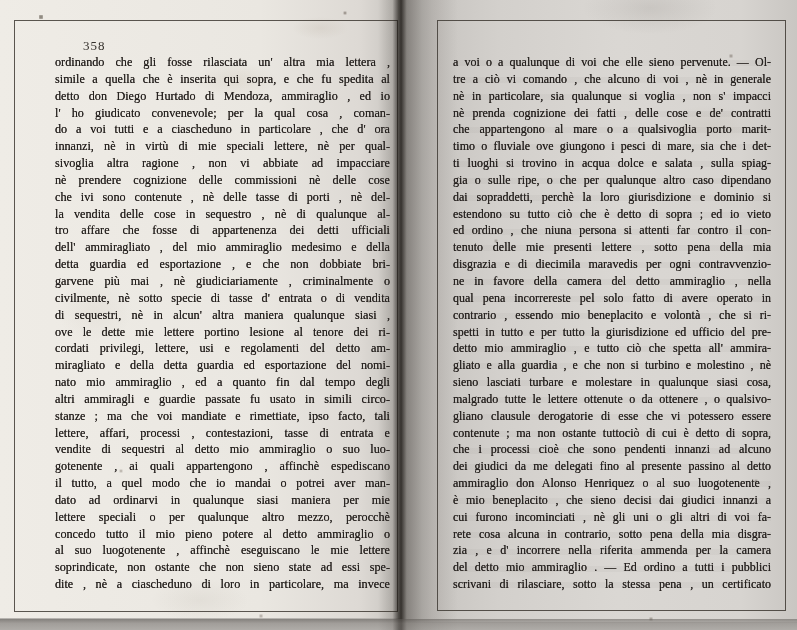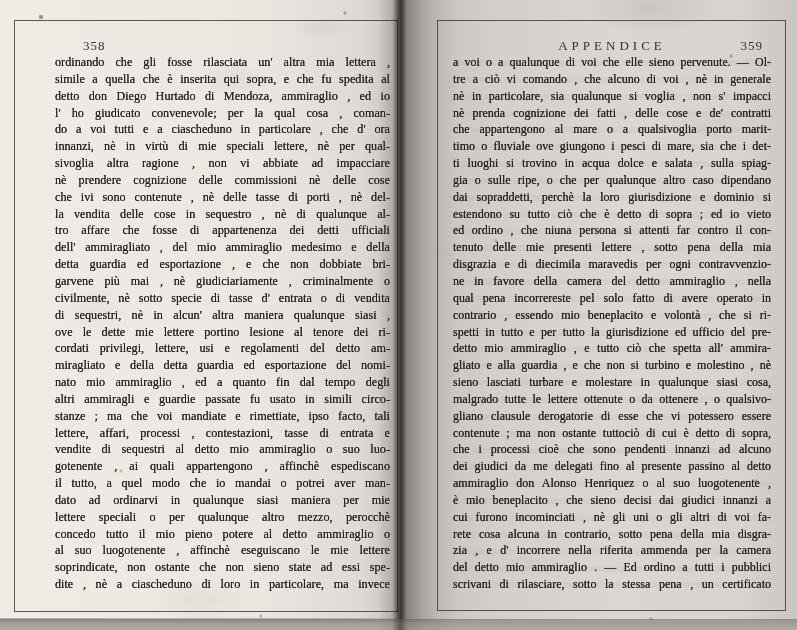--- a/index.html
+++ b/index.html
@@ -143,24 +143,20 @@
         <div class="line">al suo luogotenente , affinchè eseguiscano le mie lettere</div>
         <div class="line">soprindicate, non ostante che non sieno state ad essi spe-</div>
         <div class="line">dite , nè a ciascheduno di loro in particolare, ma invece</div>
       </div>
   </div>
 
   <div class="page page-right">
     <div class="frame frame-right"></div>
     <div class="showthrough"></div>
     <div class="specks specks-right"></div>
-    <div class="header header-right">
-      <span class="running-head">APPENDICE</span>
-      <span class="pagenum pagenum-right">359</span>
-    </div>
     <div class="text-block text-block-right">
         <div class="line">a voi o a qualunque di voi che elle sieno pervenute. — Ol-</div>
         <div class="line">tre a ciò vi comando , che alcuno di voi , nè in generale</div>
         <div class="line">nè in particolare, sia qualunque si voglia , non s' impacci</div>
         <div class="line">nè prenda cognizione dei fatti , delle cose e de' contratti</div>
         <div class="line">che appartengono al mare o a qualsivoglia porto marit-</div>
         <div class="line">timo o fluviale ove giungono i pesci di mare, sia che i det-</div>
         <div class="line">ti luoghi si trovino in acqua dolce e salata , sulla spiag-</div>
         <div class="line">gia o sulle ripe, o che per qualunque altro caso dipendano</div>
         <div class="line">dai sopraddetti, perchè la loro giurisdizione e dominio si</div>

